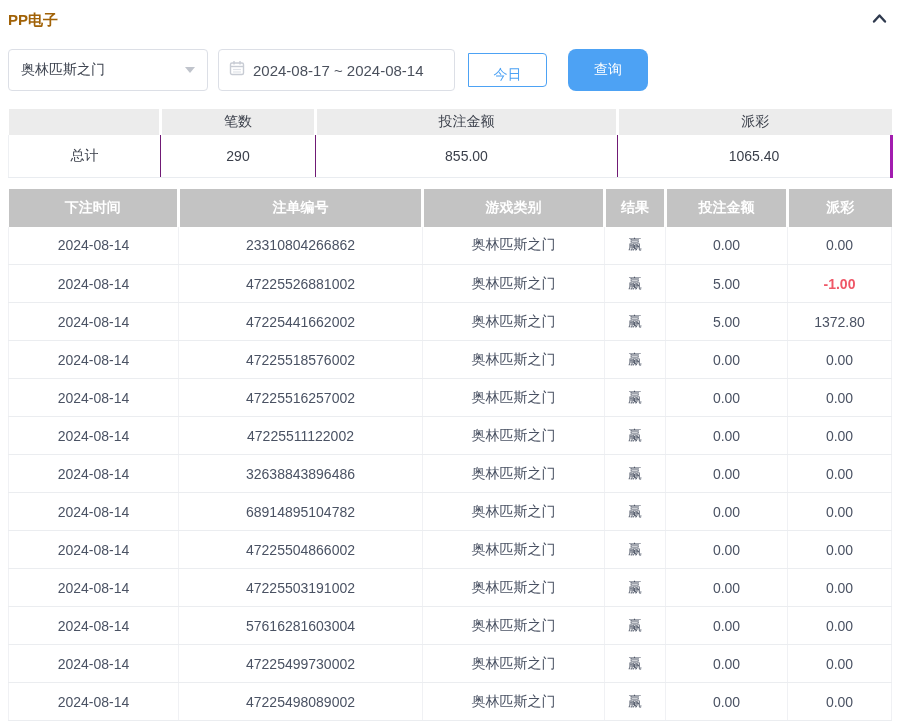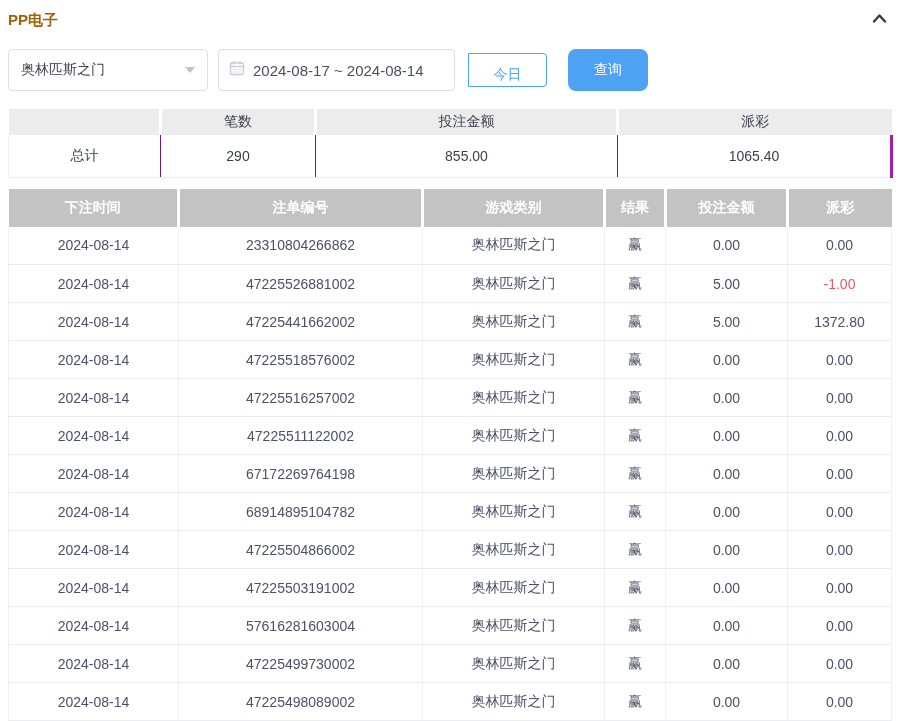--- a/index.html
+++ b/index.html
@@ -82,21 +82,21 @@
     color: #fff; font-size: 14px; font-weight: bold;
     border-right: 3px solid #fff;
   }
   .bets-table th:last-child { border-right: none; }
   .bets-table td {
     height: 38px; font-size: 14px; color: var(--text-dark, #4a5263); background: #fff;
     border-bottom: 1px solid #ebedf0; border-right: 1px solid #f0f1f4;
   }
   .bets-table td:first-child { border-left: 1px solid #f0f1f4; }
   .bets-table td:last-child { border-right: 1px solid #f0f1f4; }
-  .bets-table td.negative { color: var(--negative-red, #ef5767); }
+  .bets-table td.negative { color: var(--negative-red, #ef5767); font-weight: bold; }
 </style>
 </head>
 <body>
 
 <div class="page">
 
   <div class="panel-header">
     <span class="panel-title">PP电子</span>
     <span class="collapse-btn">
       <span>
@@ -228,21 +228,21 @@
       <td>2024-08-14</td>
       <td>47225511122002</td>
       <td>奥林匹斯之门</td>
       <td>赢</td>
       <td>0.00</td>
       <td>0.00</td>
     </tr>
 
     <tr>
       <td>2024-08-14</td>
-      <td>67172269764198</td>
+      <td>32638843896486</td>
       <td>奥林匹斯之门</td>
       <td>赢</td>
       <td>0.00</td>
       <td>0.00</td>
     </tr>
 
     <tr>
       <td>2024-08-14</td>
       <td>68914895104782</td>
       <td>奥林匹斯之门</td>

